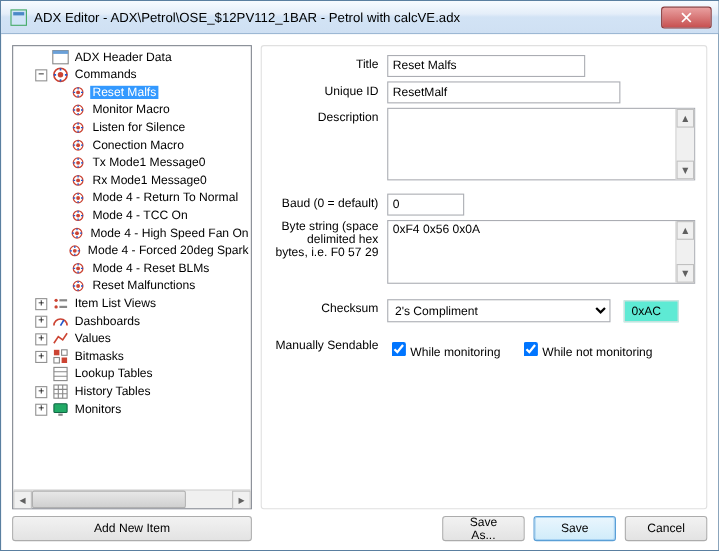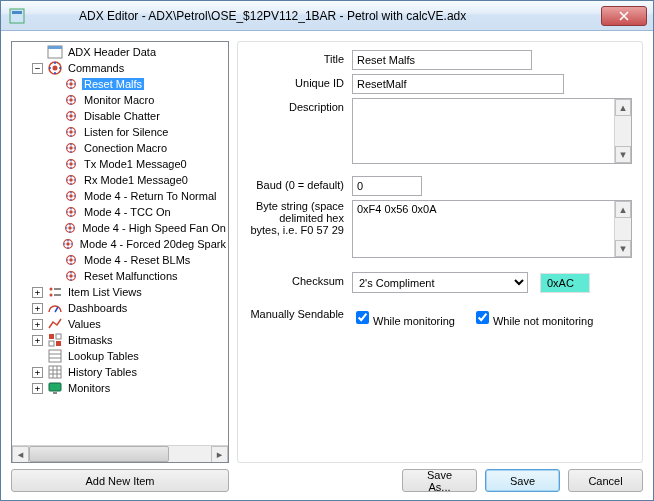--- a/index.html
+++ b/index.html
@@ -1,18 +1,18 @@
 <!DOCTYPE html>
 <html><head>
 <meta charset="utf-8">
 <style>
 * { box-sizing: border-box; font-family: "Segoe UI", Tahoma, sans-serif; font-size: 11px; }
 body { margin: 0; background: #fff; }
 .window { width: 654px; height: 501px; border: 1px solid #5a7fa0; background: #fff; position: relative; display: flex; flex-direction: column; box-shadow: 0 0 8px rgba(0,0,0,0.3); }
-.titlebar { height: 30px; background: linear-gradient(to bottom, #f7fbff 0%, #e4eef9 40%, #d2e3f5 50%, #cfe0f3 100%); border-bottom: 1px solid #9db8d4; display: flex; align-items: center; padding: 0 6px 0 8px; gap: 48px; }
+.titlebar { height: 30px; background: linear-gradient(to bottom, #f7fbff 0%, #e4eef9 40%, #d2e3f5 50%, #cfe0f3 100%); border-bottom: 1px solid #9db8d4; display: flex; align-items: center; padding: 0 6px 0 8px; }
 .titlebar-icon { width: 16px; height: 16px; margin-right: 6px; }
 .titlebar-text { flex: 1; color: #000; font-size: 12px; }
 .close-btn { width: 46px; height: 20px; background: linear-gradient(to bottom, #e9a0a0, #c75050); border: 1px solid #8c3a3a; border-radius: 3px; display: flex; align-items: center; justify-content: center; color: #fff; cursor: pointer; }
 .close-btn svg { width: 10px; height: 10px; }
 .body { flex: 1; display: flex; padding: 10px 10px 8px 10px; gap: 8px; overflow: hidden; }
 .left-pane { width: 222px; display: flex; flex-direction: column; }
 .tree-wrap { flex: 1; border: 1px solid #828790; background: #fff; overflow: hidden; position: relative; }
 .tree { position: absolute; inset: 0 0 17px 0; overflow: hidden; padding: 2px 0; }
 .hscroll { position: absolute; left: 0; right: 0; bottom: 0; height: 17px; background: #f0f0f0; border-top: 1px solid #d4d4d4; display: flex; align-items: center; }
 .hscroll .arrow { width: 17px; height: 17px; background: #f0f0f0; border: 1px solid #c0c0c0; display: flex; align-items: center; justify-content: center; color: #606060; }
@@ -120,31 +120,20 @@
             </div>
             <div class="node indent2">
               <span class="noexp"></span>
               <span class="ticon cmd-ico">
                 <svg viewBox="0 0 16 16">
                   <circle cx="8" cy="8" r="5" fill="none" stroke="#c43" stroke-width="1.3"></circle>
                   <circle cx="8" cy="8" r="2" fill="#c43"></circle>
                   <path d="M3 8h2M11 8h2M8 3v2M8 11v2" stroke="#25c" stroke-width="1.3"></path>
                 </svg>
               </span>
-              <span class="nlabel">Disable Chatter</span>
-            </div>
-            <div class="node indent2">
-              <span class="noexp"></span>
-              <span class="ticon cmd-ico">
-                <svg viewBox="0 0 16 16">
-                  <circle cx="8" cy="8" r="5" fill="none" stroke="#c43" stroke-width="1.3"></circle>
-                  <circle cx="8" cy="8" r="2" fill="#c43"></circle>
-                  <path d="M3 8h2M11 8h2M8 3v2M8 11v2" stroke="#25c" stroke-width="1.3"></path>
-                </svg>
-              </span>
               <span class="nlabel">Listen for Silence</span>
             </div>
             <div class="node indent2">
               <span class="noexp"></span>
               <span class="ticon cmd-ico">
                 <svg viewBox="0 0 16 16">
                   <circle cx="8" cy="8" r="5" fill="none" stroke="#c43" stroke-width="1.3"></circle>
                   <circle cx="8" cy="8" r="2" fill="#c43"></circle>
                   <path d="M3 8h2M11 8h2M8 3v2M8 11v2" stroke="#25c" stroke-width="1.3"></path>
                 </svg>
@@ -386,21 +375,21 @@
               </div>
             </div>
           </div>
         </div>
 
         <div style="height:10px"></div>
 
         <div class="row">
           <div class="lbl">Checksum</div>
           <div class="field" style="display:flex;align-items:center;gap:12px">
-            <select class="combo" style="width:176px" id="checksum-select"><option>2's Compliment</option></select>
+            <select class="combo" style="width:203px" id="checksum-select"><option>2's Compliment</option></select>
             <span class="ro">0xAC</span>
           </div>
         </div>
 
         <div style="height:8px"></div>
 
         <div class="row">
           <div class="lbl">Manually Sendable</div>
           <div class="field" style="padding-top:3px">
             <label class="chk">

